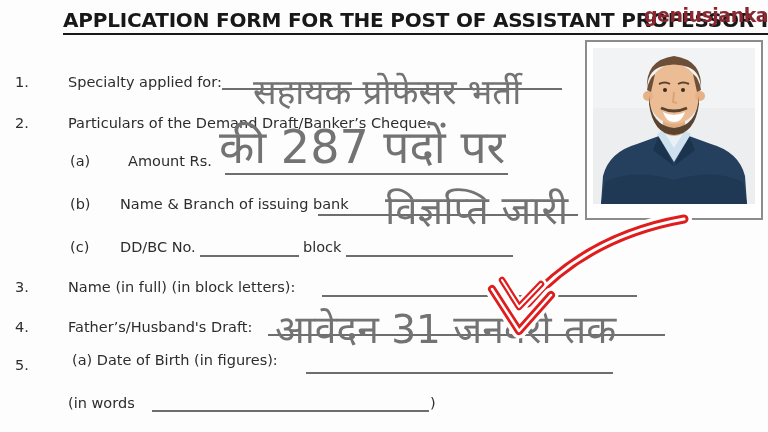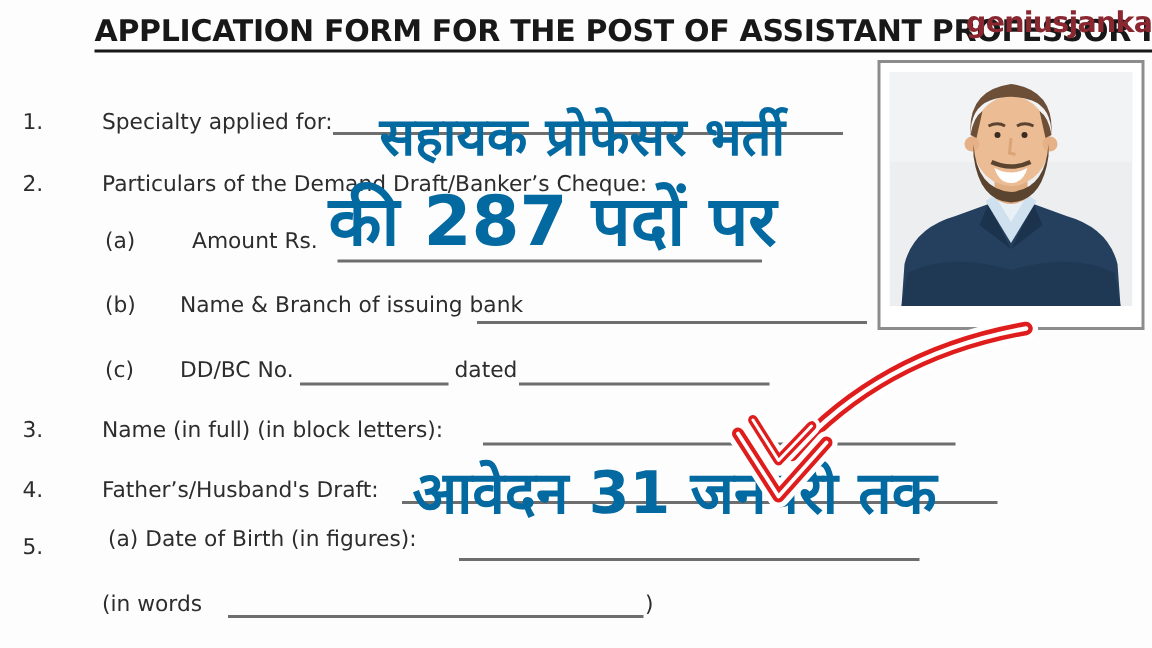--- a/index.html
+++ b/index.html
@@ -16,21 +16,21 @@
     border-bottom:2.5px solid #181818;padding-bottom:1px;line-height:1.2;
   }
   .watermark{
     font-size:19px;font-weight:bold;color:#8a2730;letter-spacing:-0.5px;
   }
   
   .ftext{font-size:14.5px;color:#2d2d2d;line-height:1.2;}
   .blank{position:absolute;height:2px;background:#6e6e6e;}
   
   .hindi{
-    position:absolute;color:#0369a1;font-weight:700;line-height:1.05;
+    position:absolute;color:#737373;font-weight:400;line-height:1.05;
     white-space:nowrap;font-family:"DejaVu Sans",sans-serif;
   }
   .h-a{left:253px;top:74px;font-size:35px;}
   .h-b{left:219px;top:123px;font-size:46px;}
   .h-c{left:385px;top:189px;font-size:40px;}
   .h-d{left:275px;top:310px;font-size:39px;}
   
   .photo-frame{
     position:absolute;left:585px;top:40px;width:178px;height:180px;
     background:#ffffff;border:2px solid #8c8c8c;box-sizing:border-box;
@@ -58,21 +58,21 @@
   <span class="abs ftext" style="left:128px;top:153px;">Amount Rs.</span>
   <div class="blank" style="left:225px;top:173px;width:283px;"></div>
 
   <span class="abs ftext" style="left:70px;top:196px;">(b)</span>
   <span class="abs ftext" style="left:120px;top:196px;">Name &amp; Branch of issuing bank</span>
   <div class="blank" style="left:318px;top:214px;width:260px;"></div>
 
   <span class="abs ftext" style="left:70px;top:239px;">(c)</span>
   <span class="abs ftext" style="left:120px;top:239px;">DD/BC No.</span>
   <div class="blank" style="left:200px;top:255px;width:99px;"></div>
-  <span class="abs ftext" style="left:303px;top:239px;">dated</span>
+  <span class="abs ftext" style="left:303px;top:239px;">block</span>
   <div class="blank" style="left:346px;top:255px;width:167px;"></div>
 
   <span class="abs ftext" style="left:15px;top:279px;">3.</span>
   <span class="abs ftext" style="left:68px;top:279px;">Name (in full) (in block letters):</span>
   <div class="blank" style="left:322px;top:295px;width:315px;"></div>
 
   <span class="abs ftext" style="left:15px;top:319px;">4.</span>
   <span class="abs ftext" style="left:68px;top:319px;">Father’s/Husband's Draft:</span>
   <div class="blank" style="left:268px;top:334px;width:397px;"></div>
 
@@ -119,20 +119,21 @@
       <circle cx="90" cy="42" r="2" fill="#3a2c22"></circle>
       <path d="M66 36 Q72 33 77 36" stroke="#5c4330" stroke-width="2" fill="none"></path>
       <path d="M85 36 Q90 33 96 36" stroke="#5c4330" stroke-width="2" fill="none"></path>
 
       <path d="M81 44 L80 54 L84 55" stroke="#d9a478" stroke-width="2" fill="none"></path>
     </svg>
   </div>
 
   <div class="hindi h-a">सहायक प्रोफेसर भर्ती</div>
   <div class="hindi h-b">की 287 पदों पर</div>
+  <div class="hindi h-c">विज्ञप्ति जारी</div>
   <div class="hindi h-d">आवेदन 31 जनवरी तक</div>
 
   <svg class="arrow-layer" width="768" height="432" viewBox="0 0 768 432">
 
     <path d="M684 219 Q588 236 528 303" stroke="#ffffff" stroke-width="16" fill="none" stroke-linecap="round"></path>
     <path d="M684 219 Q588 236 528 303" stroke="#e01d1d" stroke-width="9" fill="none" stroke-linecap="round"></path>
     <path d="M684 219 Q588 236 528 303" stroke="#ffffff" stroke-width="3" fill="none" stroke-linecap="round"></path>
 
     <path d="M492 289 L519 331 L551 295" stroke="#ffffff" stroke-width="15" fill="none" stroke-linecap="round" stroke-linejoin="round"></path>
     <path d="M492 289 L519 331 L551 295" stroke="#e01d1d" stroke-width="8" fill="none" stroke-linecap="round" stroke-linejoin="round"></path>

